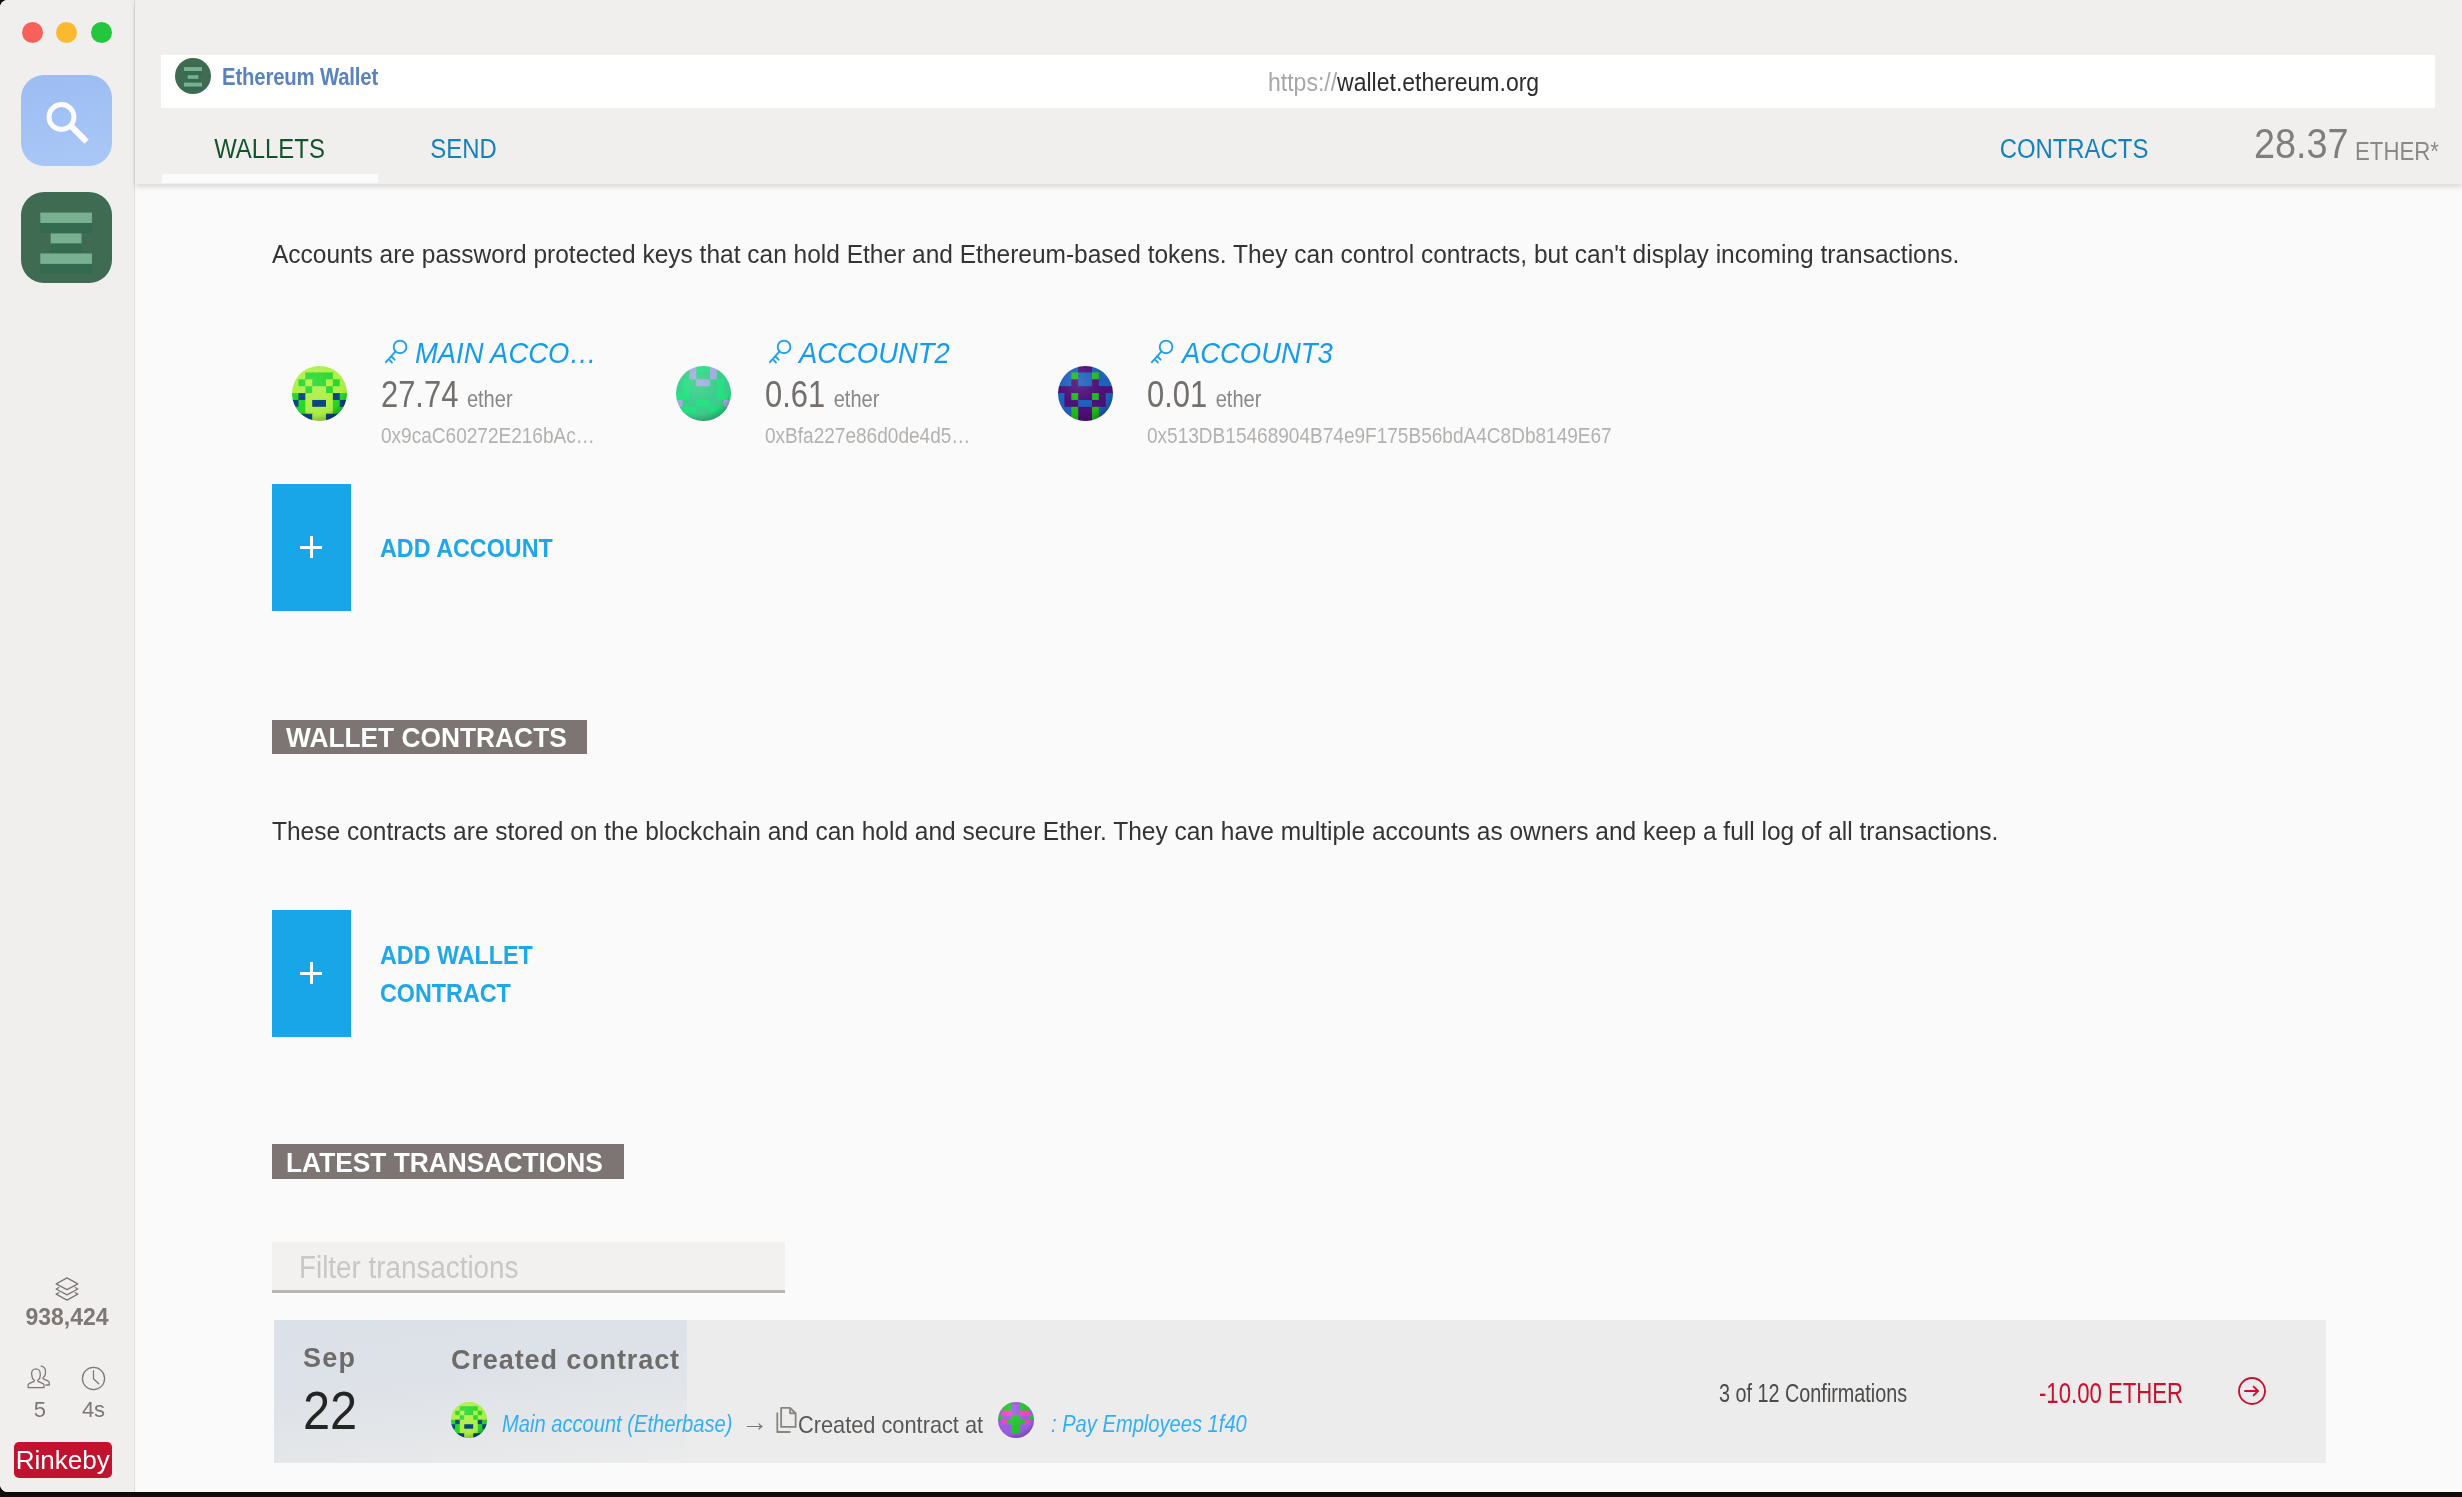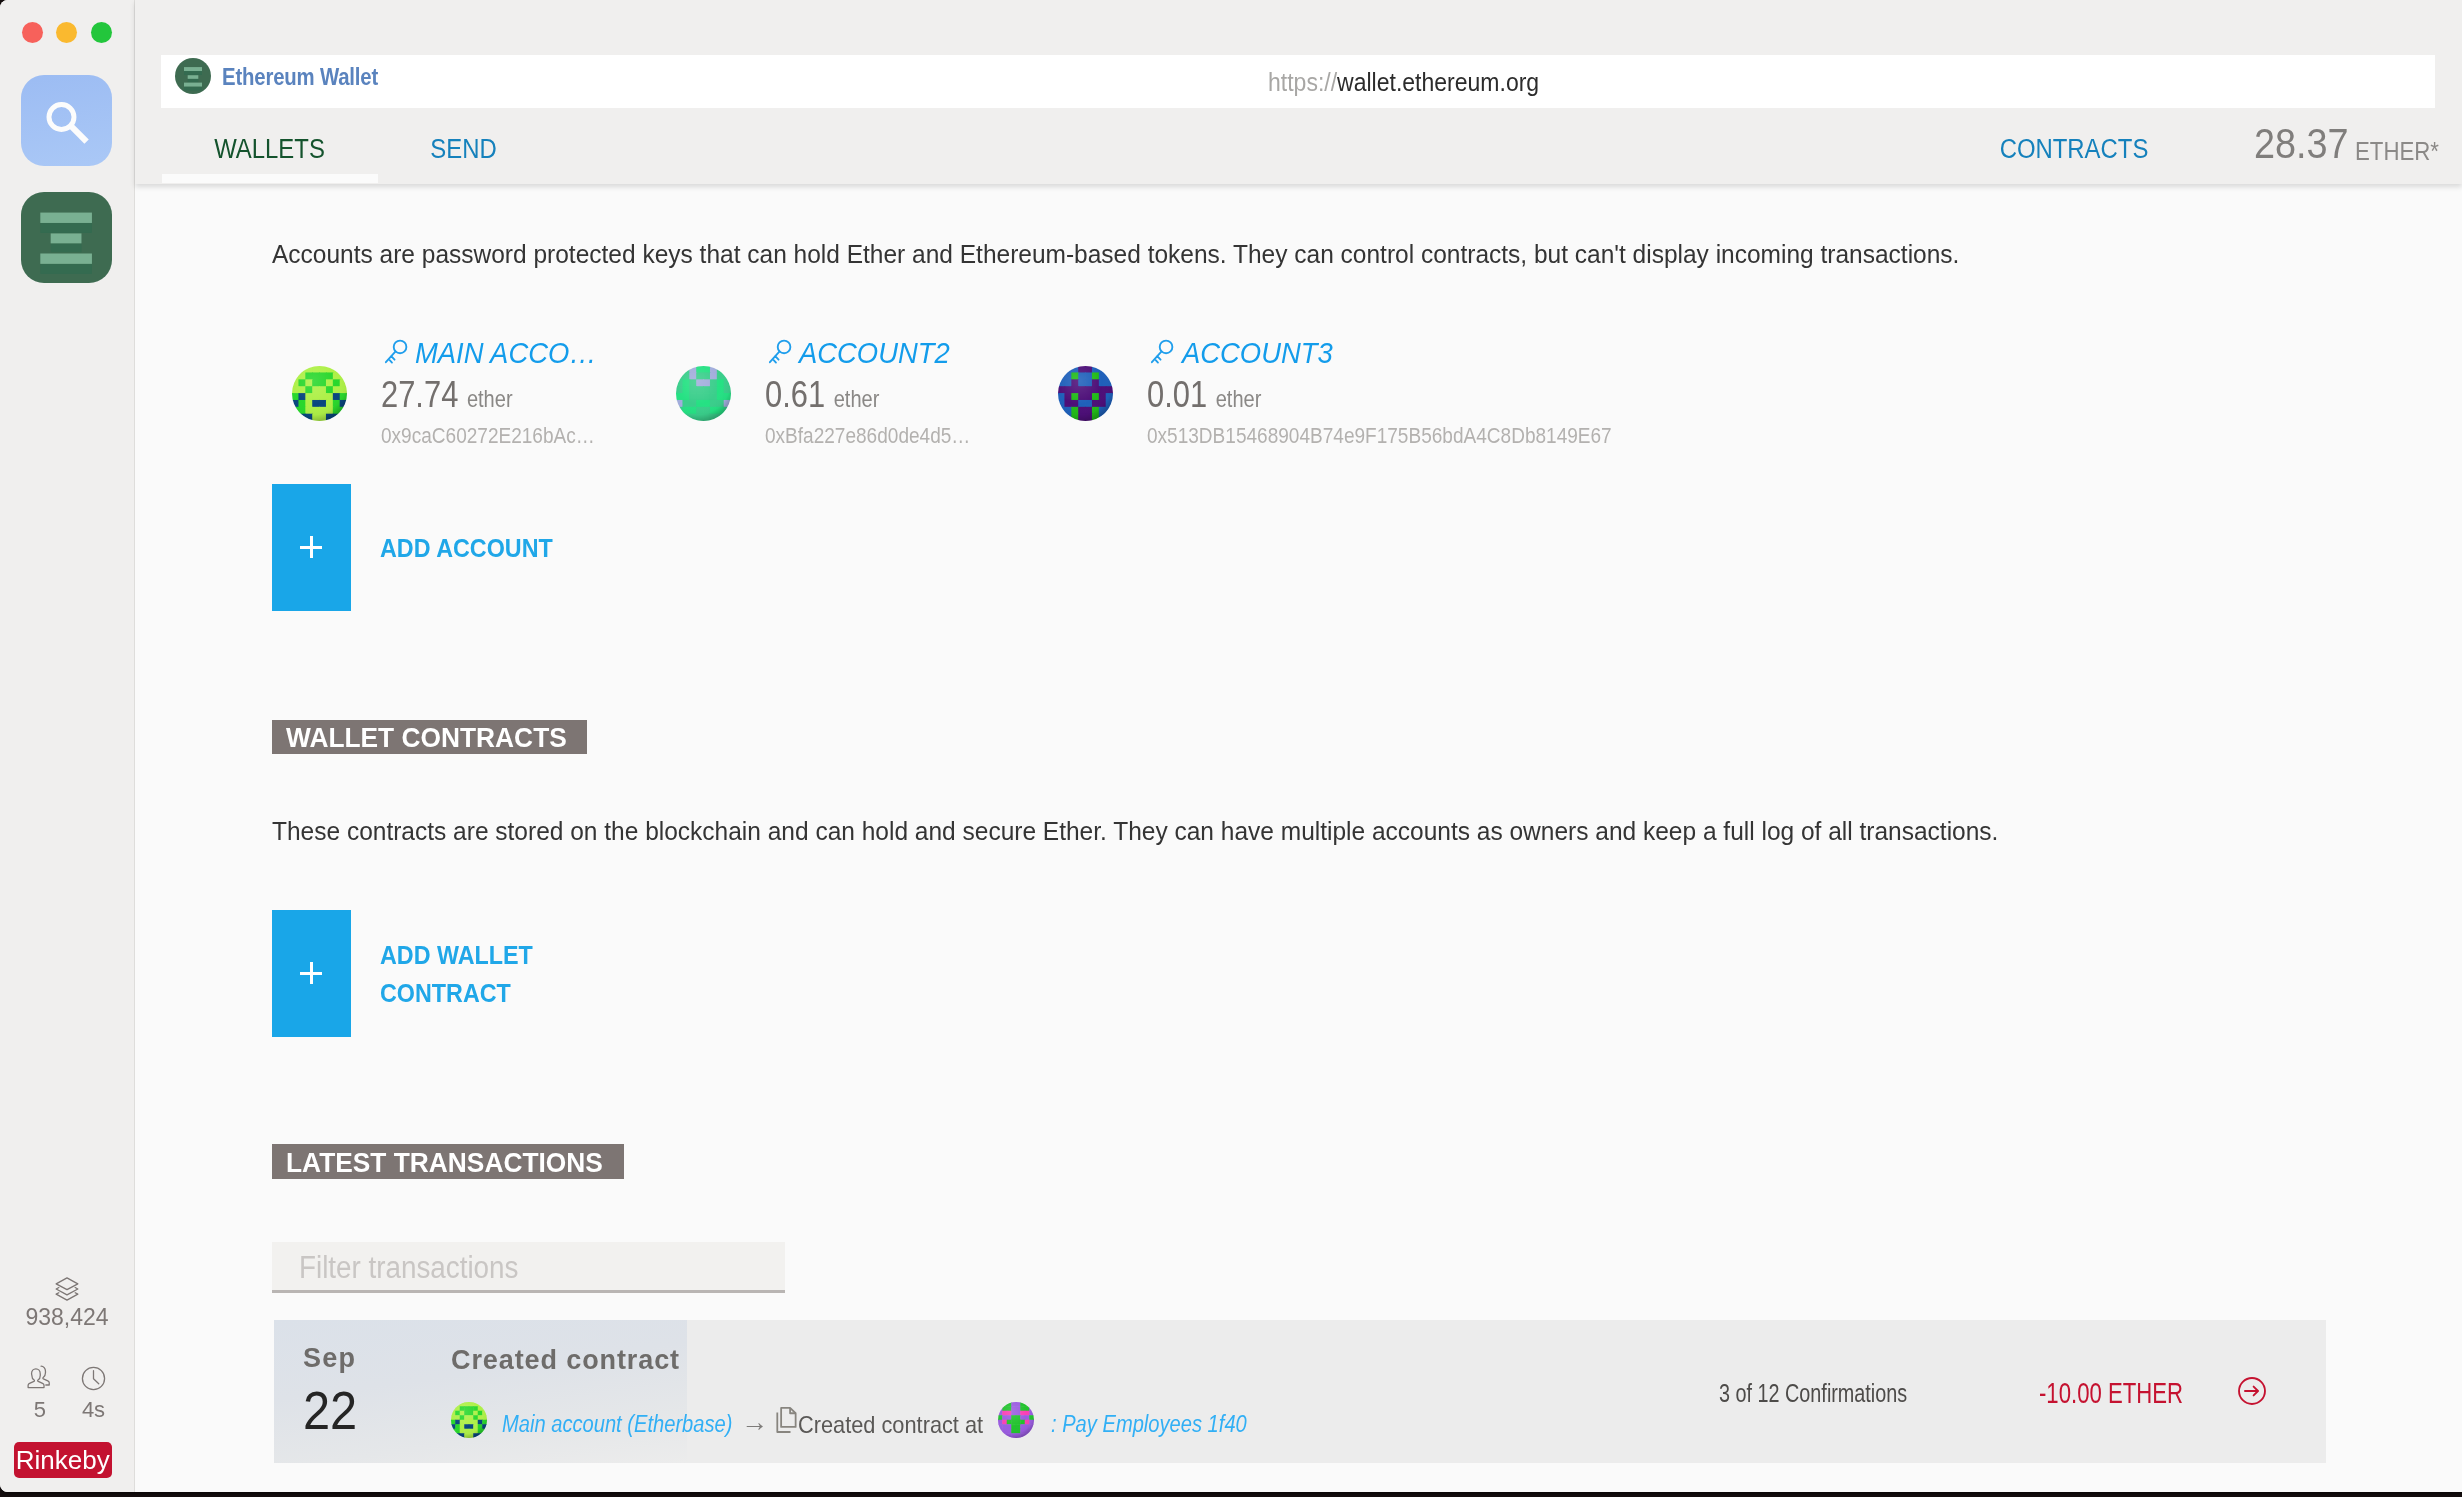--- a/index.html
+++ b/index.html
@@ -16,21 +16,21 @@
   .tl.red { left:22px; background:#f7615b; }
   .tl.yellow { left:56px; background:#fab92f; }
   .tl.green { left:91px; background:#23c63c; }
 
   .dockicon { position:absolute; left:21.4px; width:91px; height:91px; border-radius:23px; }
   .dockicon.browser { top:75px; background:linear-gradient(170deg,#9cbcf3 0%,#aac8f6 100%); }
   .dockicon.wallet  { top:192px; background:#3e6b51; overflow:hidden; }
 
   .sb-icon { position:absolute; }
   .sb-blocknum { position:absolute; left:0; width:134px; text-align:center;
-                 font-size:23px; color:#7d7775; font-weight:400; line-height:23px; }
+                 font-size:23px; color:#7d7775; font-weight:700; line-height:23px; }
   .sb-blocknum > span, .sb-blocknum { }
   .sb-cell { position:absolute; text-align:center; width:59px; }
   .sb-cell .val { font-size:22px; color:#7d7775; font-weight:400; line-height:22px; margin-top:7.7px; }
   .sb-cell svg { display:block; margin:0 auto; }
   .sb-network { position:absolute; left:13.7px; top:1442px; width:98px; height:36px;
                 background:#c31230; color:#fff; border-radius:5.1px; text-align:center;
                 font-size:26px; line-height:36px; font-weight:400; }
 
   
   .main { position:absolute; left:135px; top:0; width:2327px; height:1492px; background:#fafafa; }

